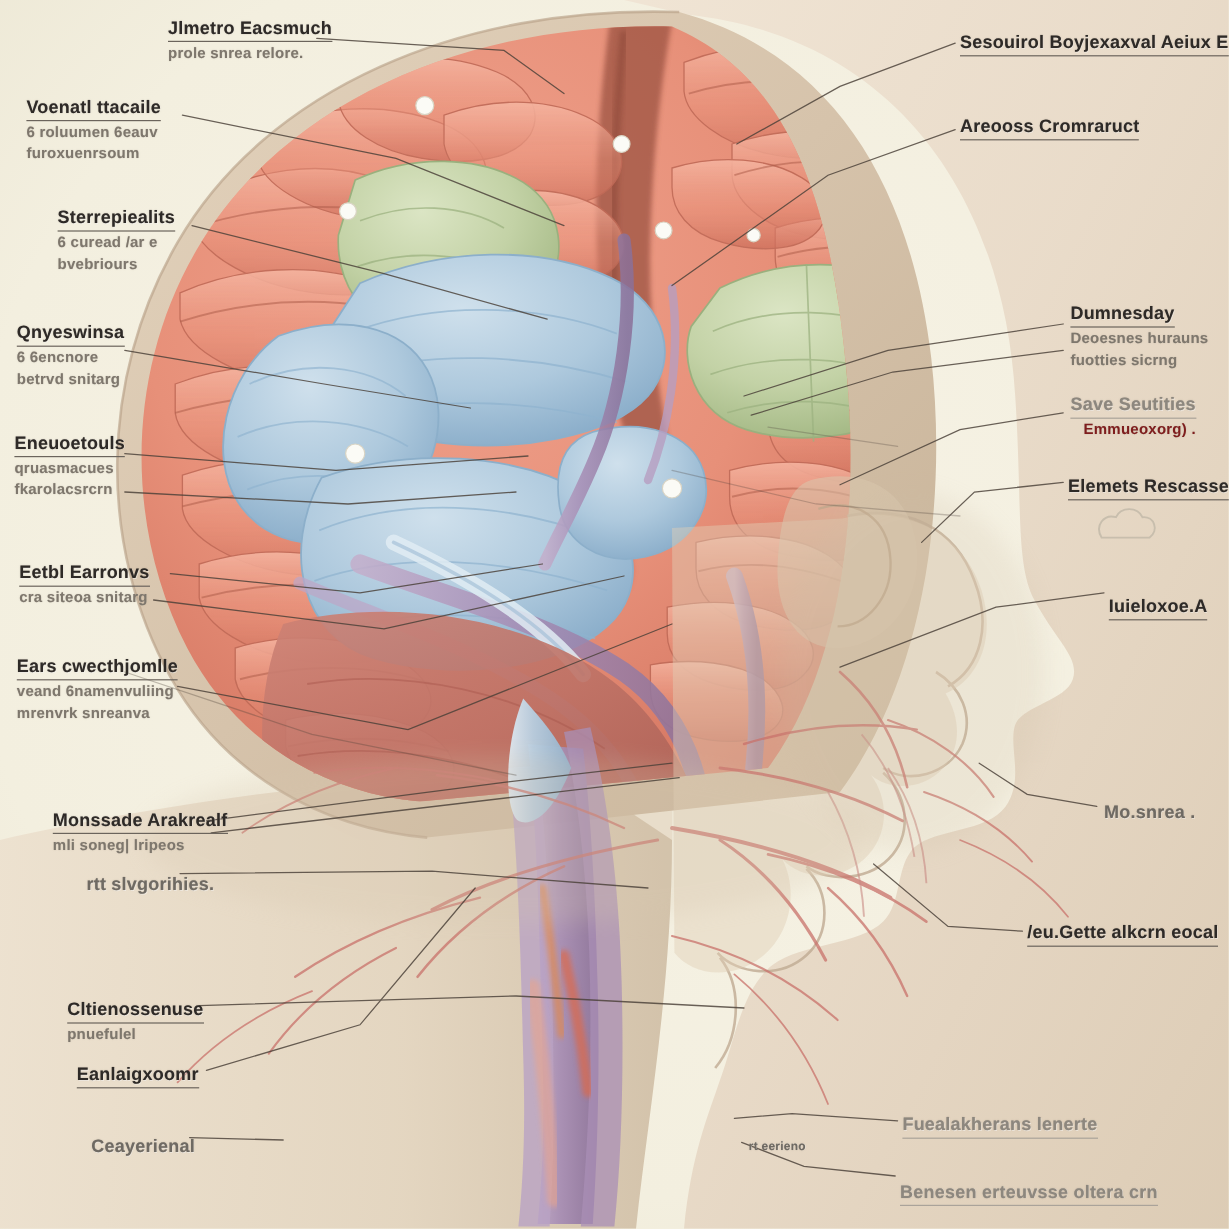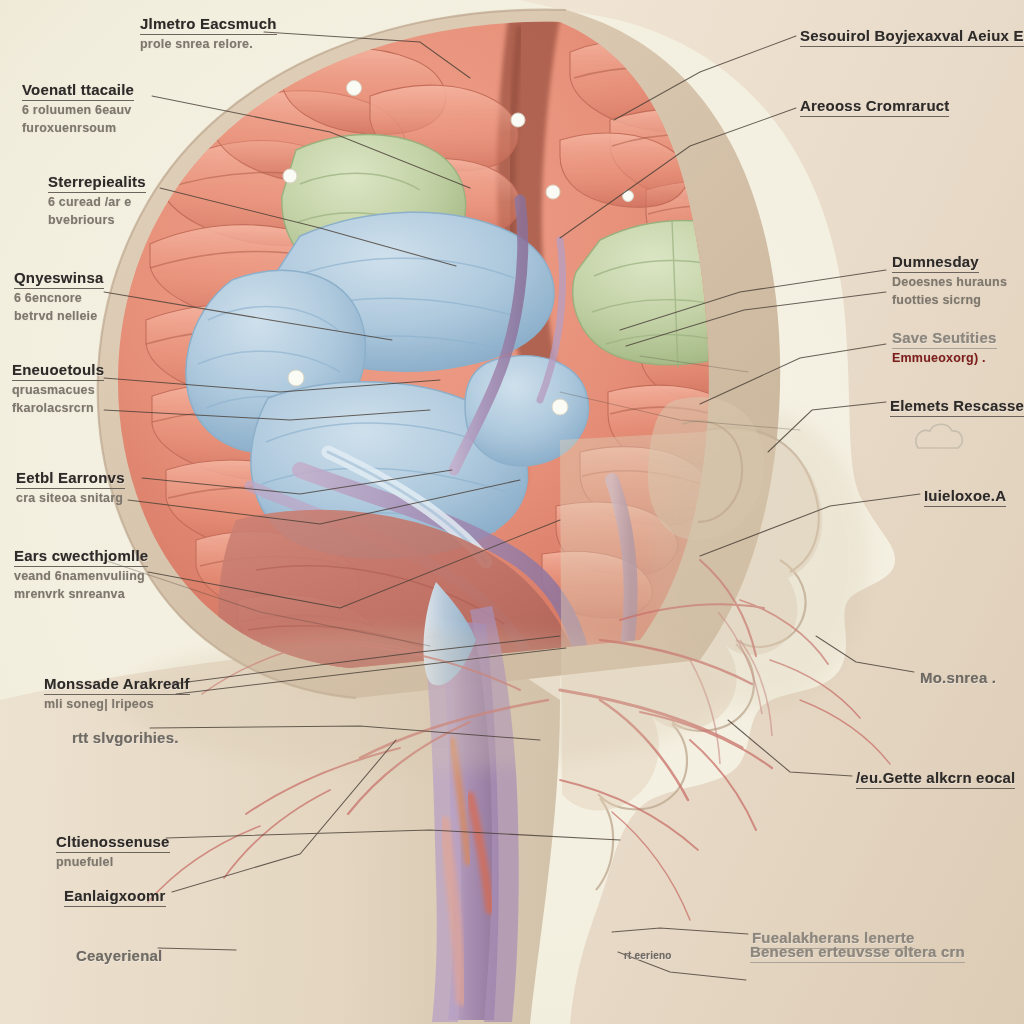--- a/index.html
+++ b/index.html
@@ -432,37 +432,37 @@
   <g fill="none" stroke="#bdb5a6" stroke-width="1.6" opacity=".75">
     <path d="M918 448 C912 438 920 428 930 431 C934 422 948 422 952 431
              C962 430 966 442 958 448 Z"></path>
   </g>
 </svg>
 
 <div id="labels-left">
       <div class="label" style="left: 140px; top: 14px;"><span class="ttl">Jlmetro Eacsmuch</span><span class="sub">prole snrea relore.</span></div>
       <div class="label" style="left: 22px; top: 80px;"><span class="ttl">Voenatl ttacaile</span><span class="sub">6 roluumen  6eauv</span><span class="sub">furoxuenrsoum</span></div>
       <div class="label" style="left: 48px; top: 172px;"><span class="ttl">Sterrepiealits</span><span class="sub">6 curead  /ar e</span><span class="sub">bvebriours</span></div>
-      <div class="label" style="left: 14px; top: 268px;"><span class="ttl">Qnyeswinsa</span><span class="sub">6 6encnore</span><span class="sub">betrvd nelleie</span></div>
+      <div class="label" style="left: 14px; top: 268px;"><span class="ttl">Qnyeswinsa</span><span class="sub">6 6encnore</span><span class="sub">betrvd snitarg</span></div>
       <div class="label" style="left: 12px; top: 360px;"><span class="ttl">Eneuoetouls</span><span class="sub">qruasmacues</span><span class="sub">fkarolacsrcrn</span></div>
       <div class="label" style="left: 16px; top: 468px;"><span class="ttl">Eetbl Earronvs</span><span class="sub">cra siteoa snitarg</span></div>
       <div class="label" style="left: 14px; top: 546px;"><span class="ttl">Ears cwecthjomlle</span><span class="sub">veand 6namenvuliing</span><span class="sub">mrenvrk snreanva</span></div>
       <div class="label" style="left: 44px; top: 674px;"><span class="ttl">Monssade Arakrealf</span><span class="sub">mli soneg| lripeos</span></div>
       <div class="label ghost" style="left: 72px; top: 728px;"><span class="ttl">rtt slvgorihies.</span></div>
       <div class="label" style="left: 56px; top: 832px;"><span class="ttl">Cltienossenuse</span><span class="sub">pnuefulel</span></div>
       <div class="label" style="left: 64px; top: 886px;"><span class="ttl">Eanlaigxoomr</span></div>
       <div class="label ghost" style="left: 76px; top: 946px;"><span class="ttl">Ceayerienal</span></div>
     </div>
 <div id="labels-right">
       <div class="label r" style="left: 800px; top: 26px;"><span class="ttl">Sesouirol Boyjexaxval Aeiux Eallp</span></div>
       <div class="label r" style="left: 800px; top: 96px;"><span class="ttl">Areooss Cromraruct</span></div>
       <div class="label r" style="left: 892px; top: 252px;"><span class="ttl">Dumnesday</span><span class="sub">Deoesnes hurauns</span><span class="sub">fuotties sicrng</span></div>
-      <div class="label faint r" style="left: 892px; top: 328px;"><span class="ttl">Save Seutities</span><span class="sub">Emmueoxorg) .</span></div>
+      <div class="label faint r" style="left: 892px; top: 328px; text-align: right;"><span class="ttl">Save Seutities</span><span class="sub">Emmueoxorg) .</span></div>
       <div class="label r" style="left: 890px; top: 396px;"><span class="ttl">Elemets Rescassenrg</span></div>
-      <div class="label r" style="left: 924px; top: 486px;"><span class="ttl">Iuieloxoe.A</span></div>
+      <div class="label r" style="left: 924px; top: 496px;"><span class="ttl">Iuieloxoe.A</span></div>
       <div class="label ghost r" style="left: 920px; top: 668px;"><span class="ttl">Mo.snrea .</span></div>
       <div class="label r" style="left: 856px; top: 768px;"><span class="ttl">/eu.Gette alkcrn eocal</span></div>
       <div class="label faint r" style="left: 752px; top: 928px;"><span class="ttl">Fuealakherans lenerte</span></div>
-      <div class="label faint r" style="left: 750px; top: 942px; text-align: right;"><span class="ttl">Benesen erteuvsse oltera crn</span></div>
+      <div class="label faint r" style="left: 750px; top: 984px; text-align: right;"><span class="ttl">Benesen erteuvsse oltera crn</span></div>
       <div class="label ghost tiny r" style="left: 624px; top: 944px;"><span class="ttl">rt eerieno</span></div>
     </div>
 
 </div>
 
 </body></html>

